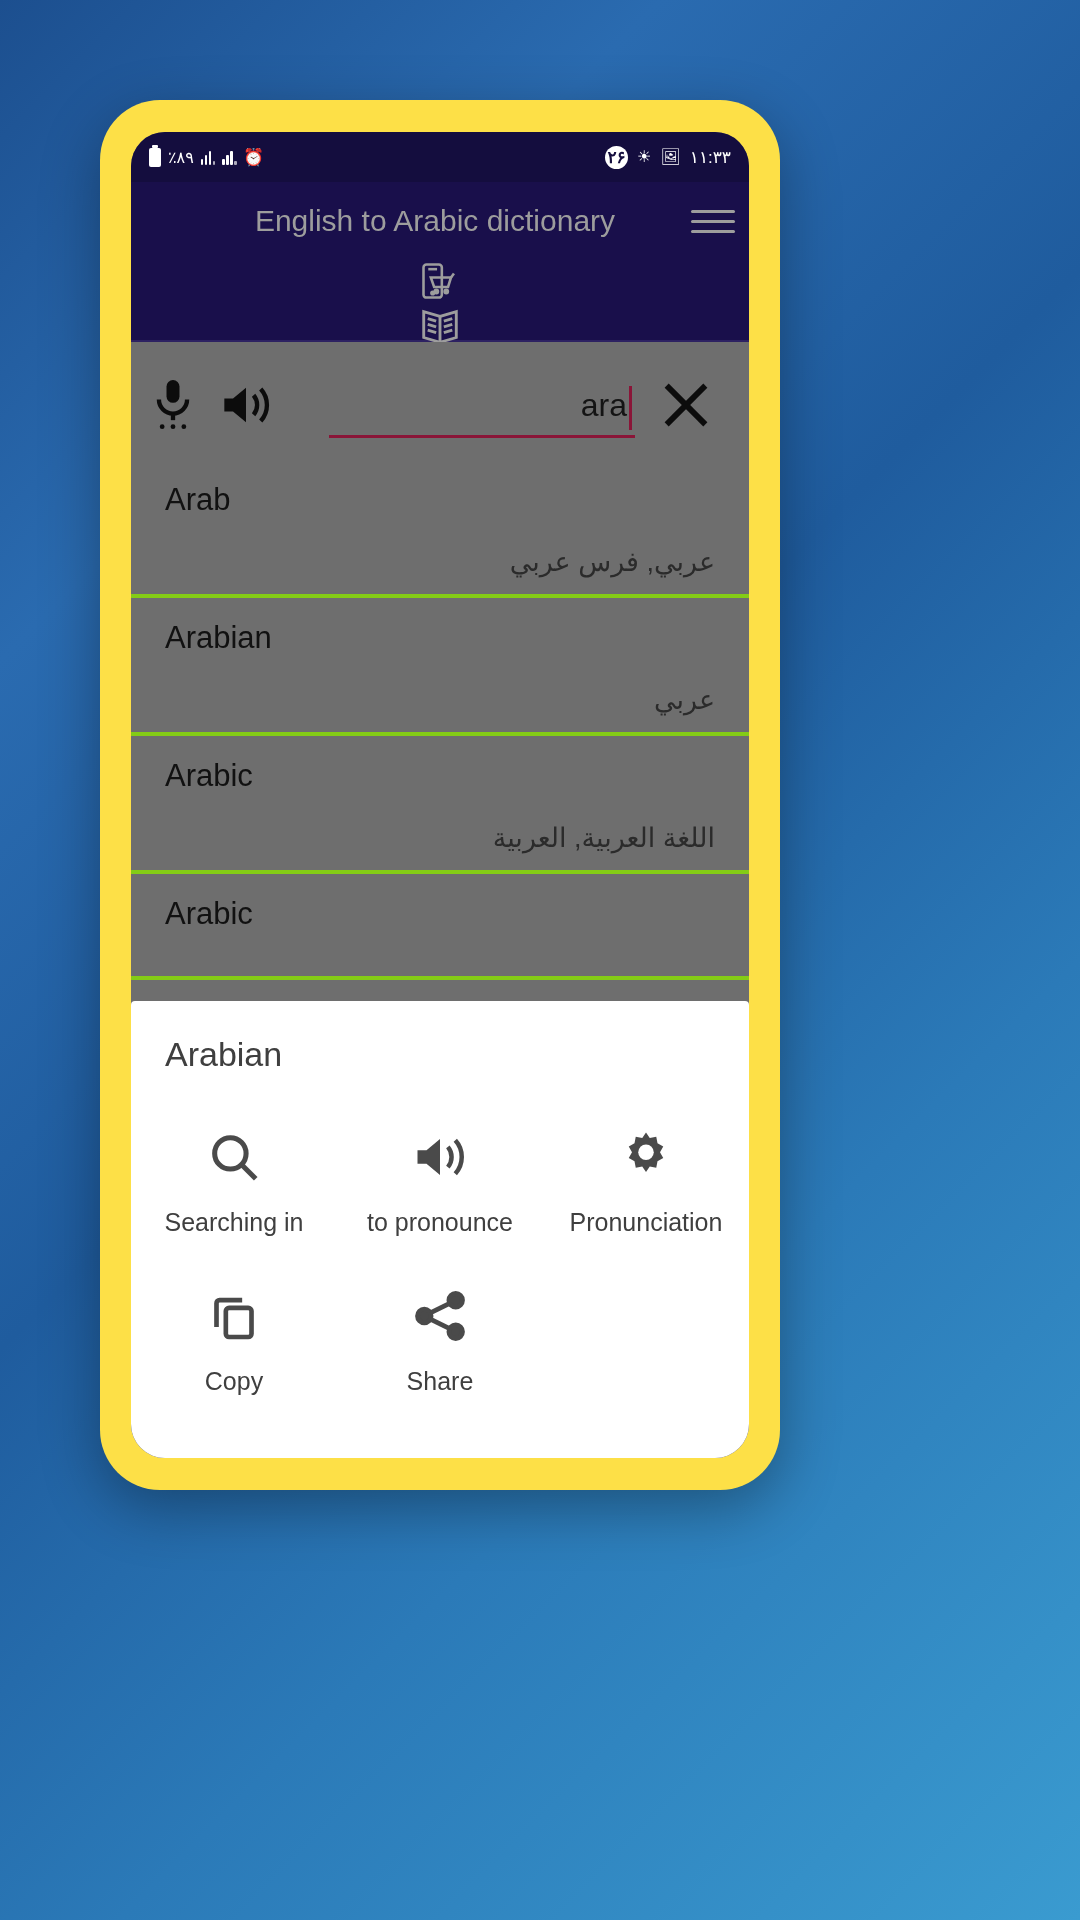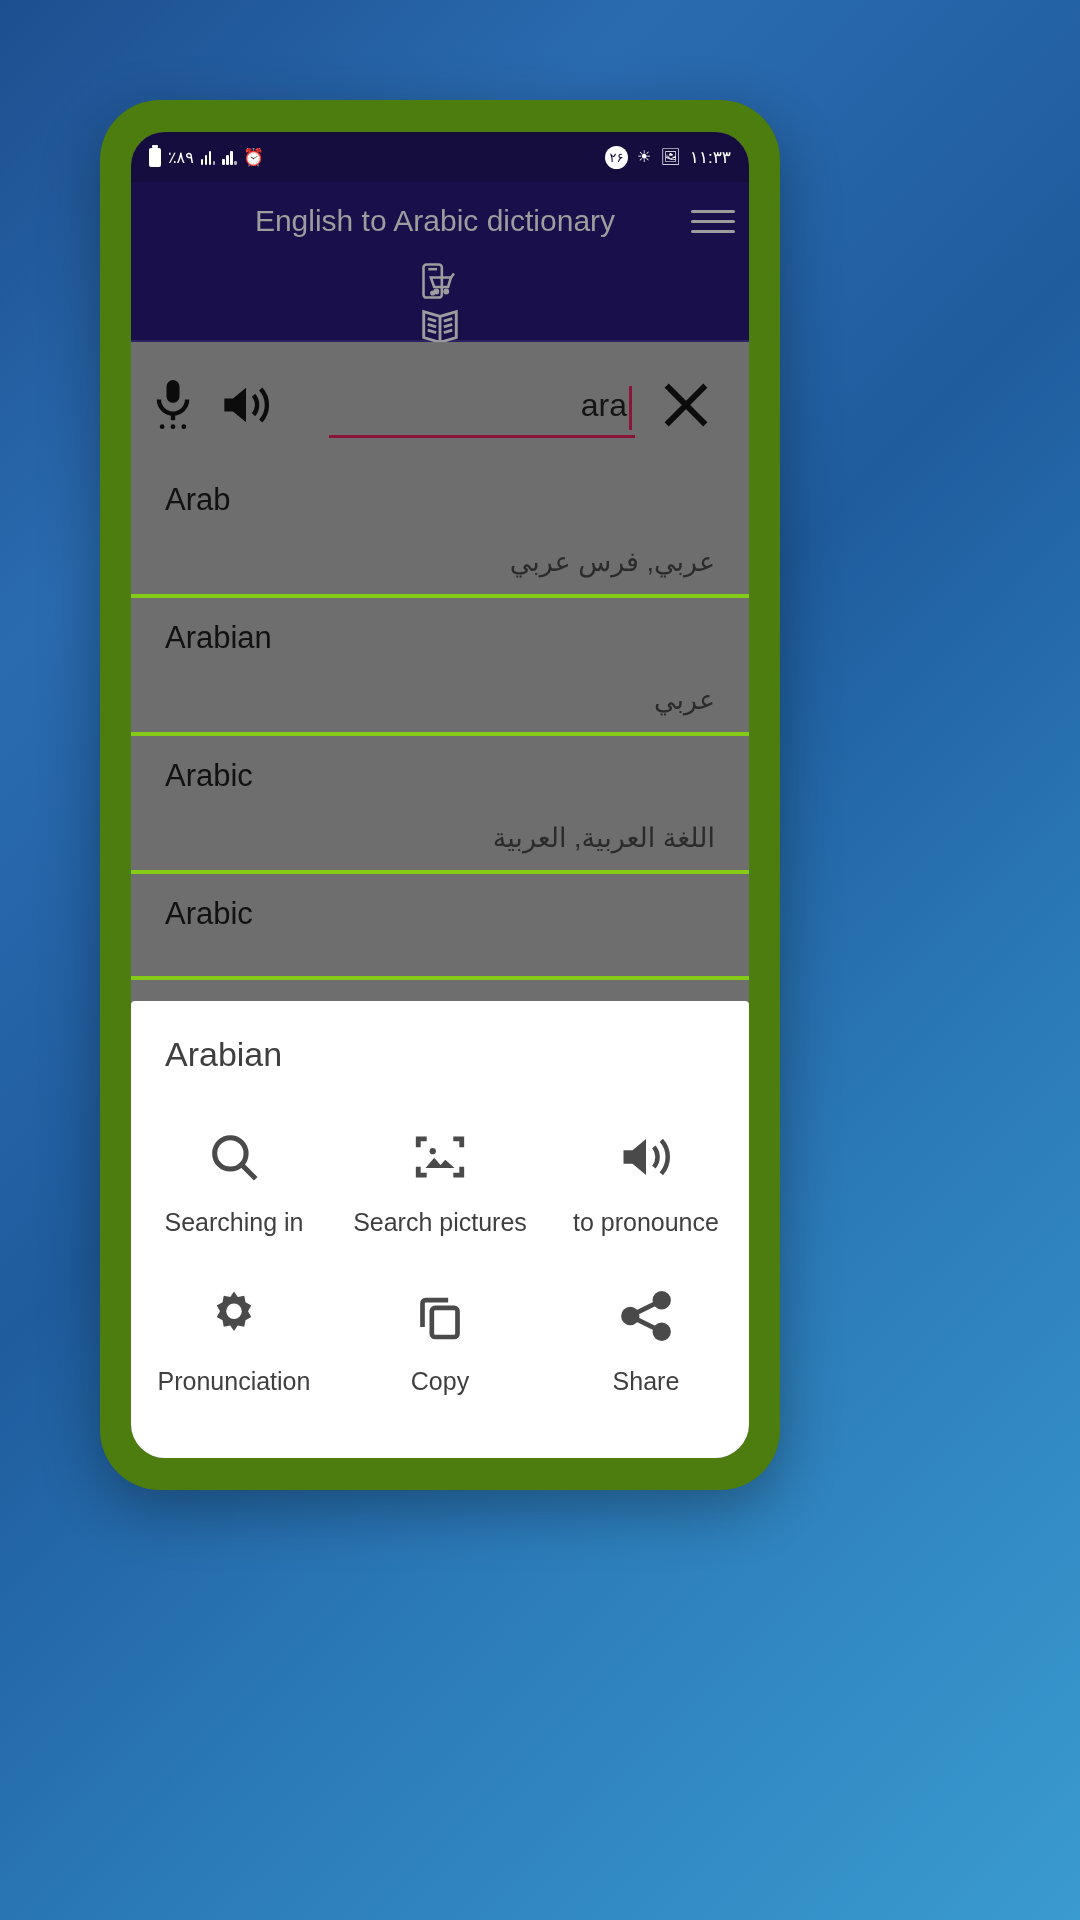--- a/index.html
+++ b/index.html
@@ -10,21 +10,21 @@
   }
   body {
     background: linear-gradient(135deg, #1c4f8f 0%, #2a6bb0 22%, #1f5c9e 45%, #2b7ab8 68%, #3a9bd0 100%);
     position: relative;
   }
   
   #phone-frame {
     position: absolute;
     left: 100px; top: 100px;
     width: 680px; height: 1390px;
-    background: #4d7c0f;
+    background: #fde047;
     border-radius: 60px;
     box-shadow: 0 18px 60px rgba(0,0,0,0.33);
   }
   #phone-screen {
     position: absolute;
     left: 31px; top: 32px;
     width: 618px; height: 1326px;
     background: #6e6e6e;
     border-radius: 34px;
     overflow: hidden;
@@ -54,21 +54,21 @@
   .signal-bars { display: flex; align-items: flex-end; gap: 1.5px; height: 16px; }
   .signal-bars i { display:block; width:2.5px; background:#fff; border-radius:1px; }
   .signal-bars i:nth-child(1){height:6px;}
   .signal-bars i:nth-child(2){height:10px;}
   .signal-bars i:nth-child(3){height:14px;}
   .signal-bars i:nth-child(4){height:4px;opacity:.65;}
   .alarm-icon { font-size: 17px; line-height: 1; }
   .notif-badge {
     width: 23px; height: 23px; border-radius: 50%;
     background: #fff; color: #140d3e;
-    font-size: 13px; display:flex; align-items:center; justify-content:center;
+    font-size: 17px; display:flex; align-items:center; justify-content:center;font-weight:bold;
   }
   .sun-icon, .gallery-icon { font-size: 16px; line-height: 1; }
   .status-clock { font-size: 17px; }
   
   #app-bar {
     height: 78px;
     background: #190f4b;
     display: flex; align-items: center;
     padding: 0 14px;
     position: relative;
@@ -293,30 +293,20 @@
           <div class="sheet-item">
             <div class="sheet-icon">
               <svg width="58" height="58" viewBox="0 0 24 24" fill="none" stroke="#4a4a4a" stroke-width="2.1">
                 <circle cx="10.5" cy="10.5" r="6.5"></circle>
                 <line x1="15.4" y1="15.4" x2="21" y2="21"></line>
               </svg>
             </div>
             <div class="sheet-label">Searching in</div>
           </div>
 
-          <div class="sheet-item">
-            <div class="sheet-icon">
-              <svg width="58" height="58" viewBox="0 0 24 24" fill="none" stroke="#4a4a4a" stroke-width="2">
-                <path d="M21 8V4.5H17.5M3 8V4.5H6.5M21 16v3.5H17.5M3 16v3.5H6.5"></path>
-                <path d="M6 16.5l3.6-4.2 2.6 3 2-2.2 3.8 3.4z" fill="#4a4a4a" stroke="none"></path>
-                <circle cx="9" cy="9.6" r="1.3" fill="#4a4a4a" stroke="none"></circle>
-              </svg>
-            </div>
-            <div class="sheet-label">Search pictures</div>
-          </div>
 
           <div class="sheet-item">
             <div class="sheet-icon">
               <svg width="60" height="54" viewBox="0 0 26 24" fill="none" stroke="#4a4a4a" stroke-width="2">
                 <path d="M3 9h4l6-5v16l-6-5H3z" fill="#4a4a4a" stroke="none"></path>
                 <path d="M16.5 7.5a7 7 0 0 1 0 9"></path>
                 <path d="M19.8 4.6a11 11 0 0 1 0 14.8"></path>
               </svg>
             </div>
             <div class="sheet-label">to pronounce</div>

